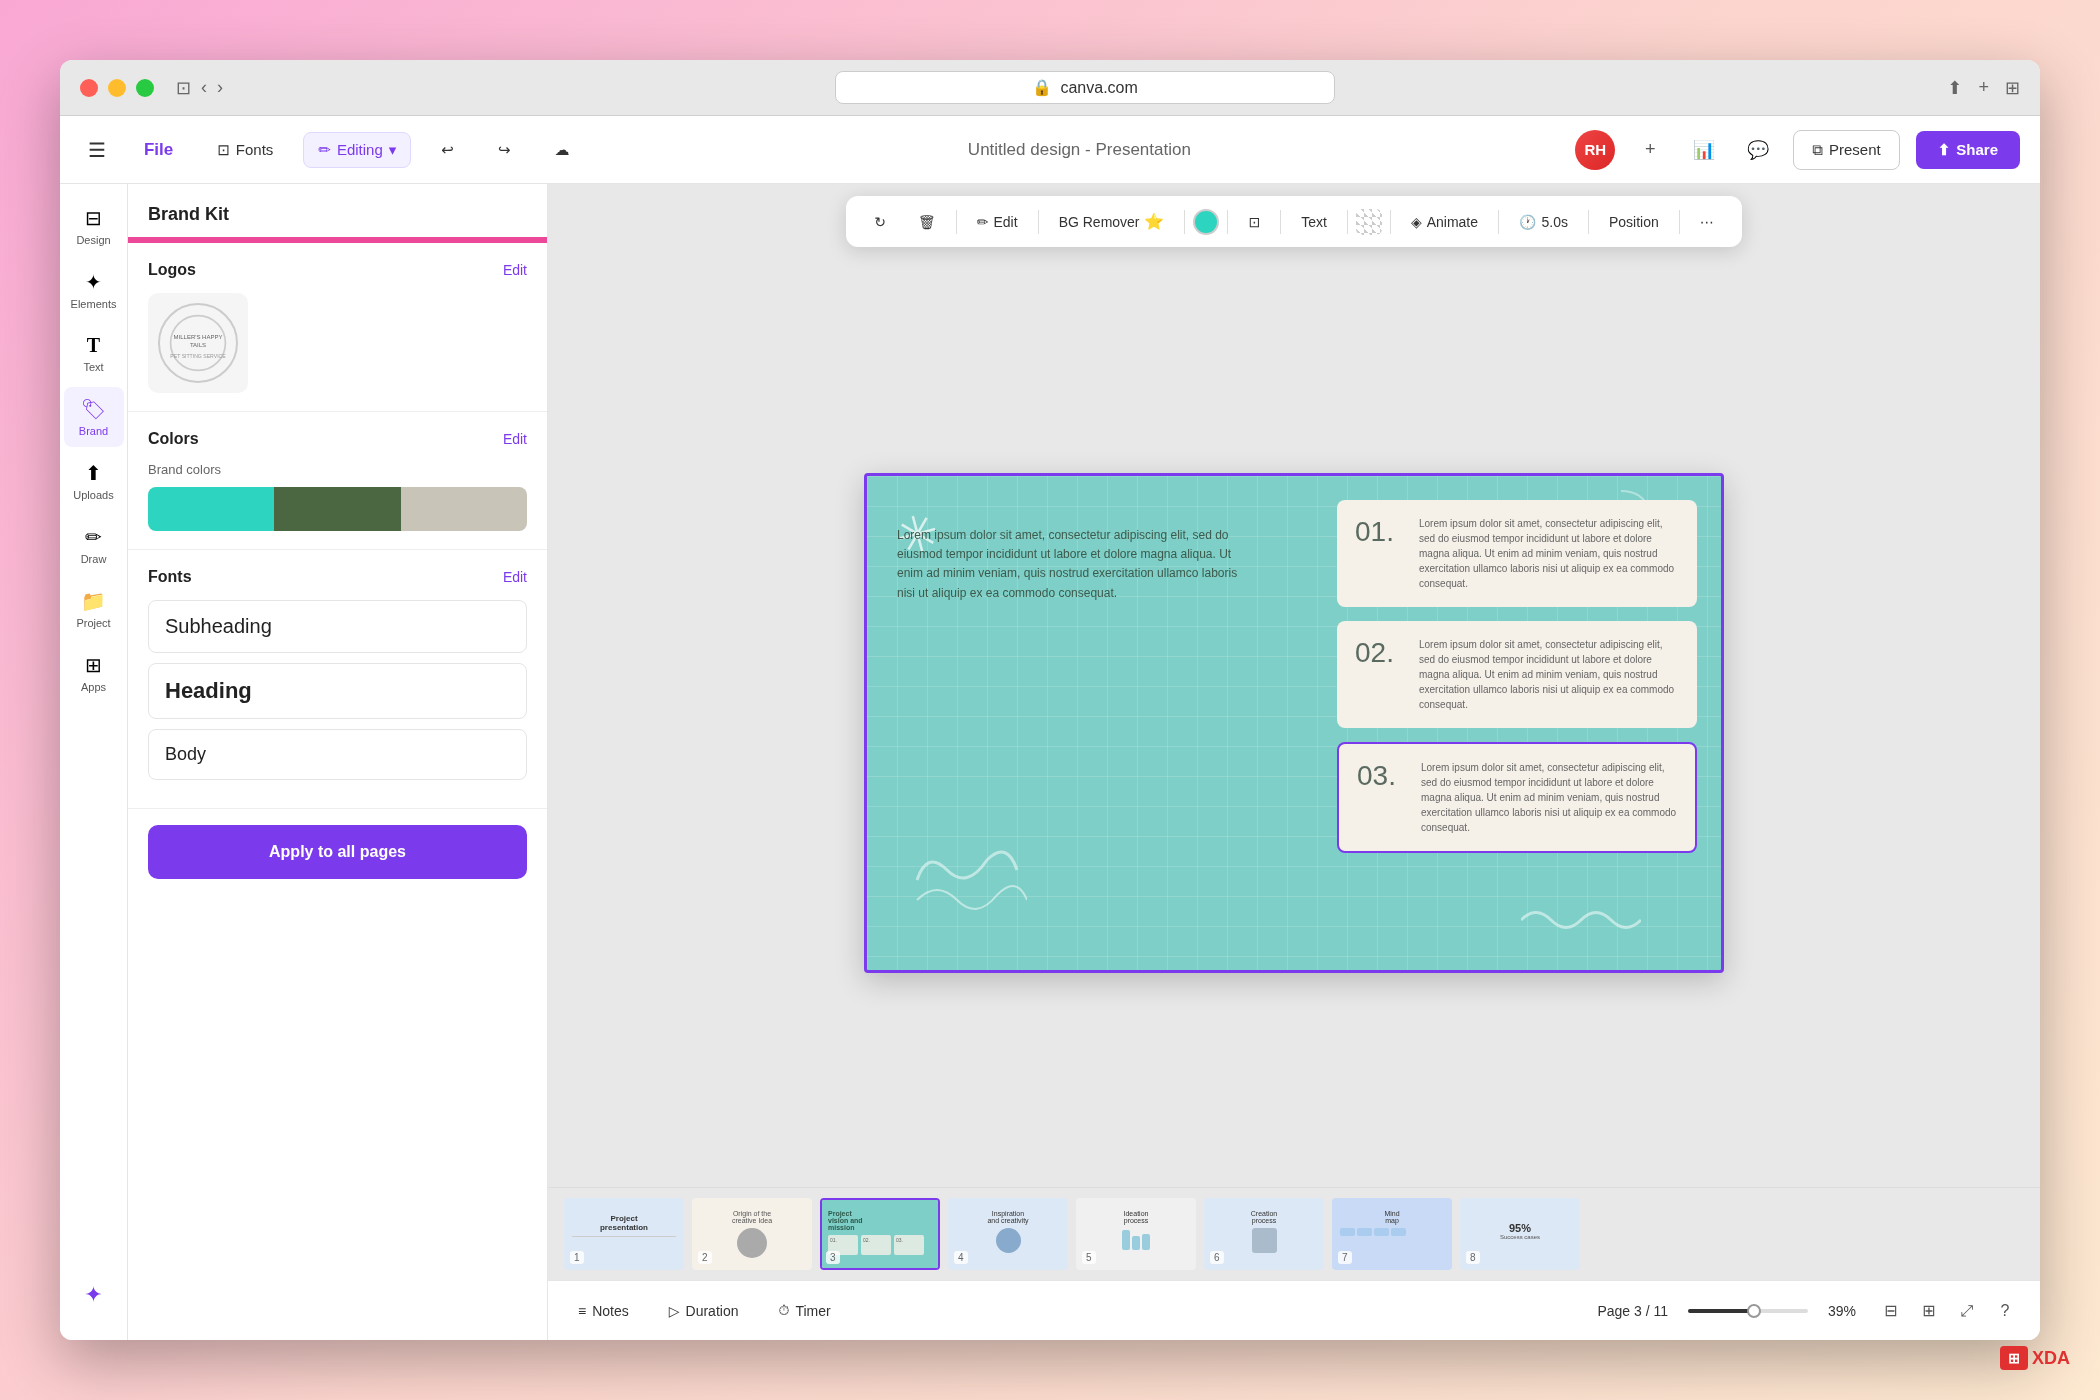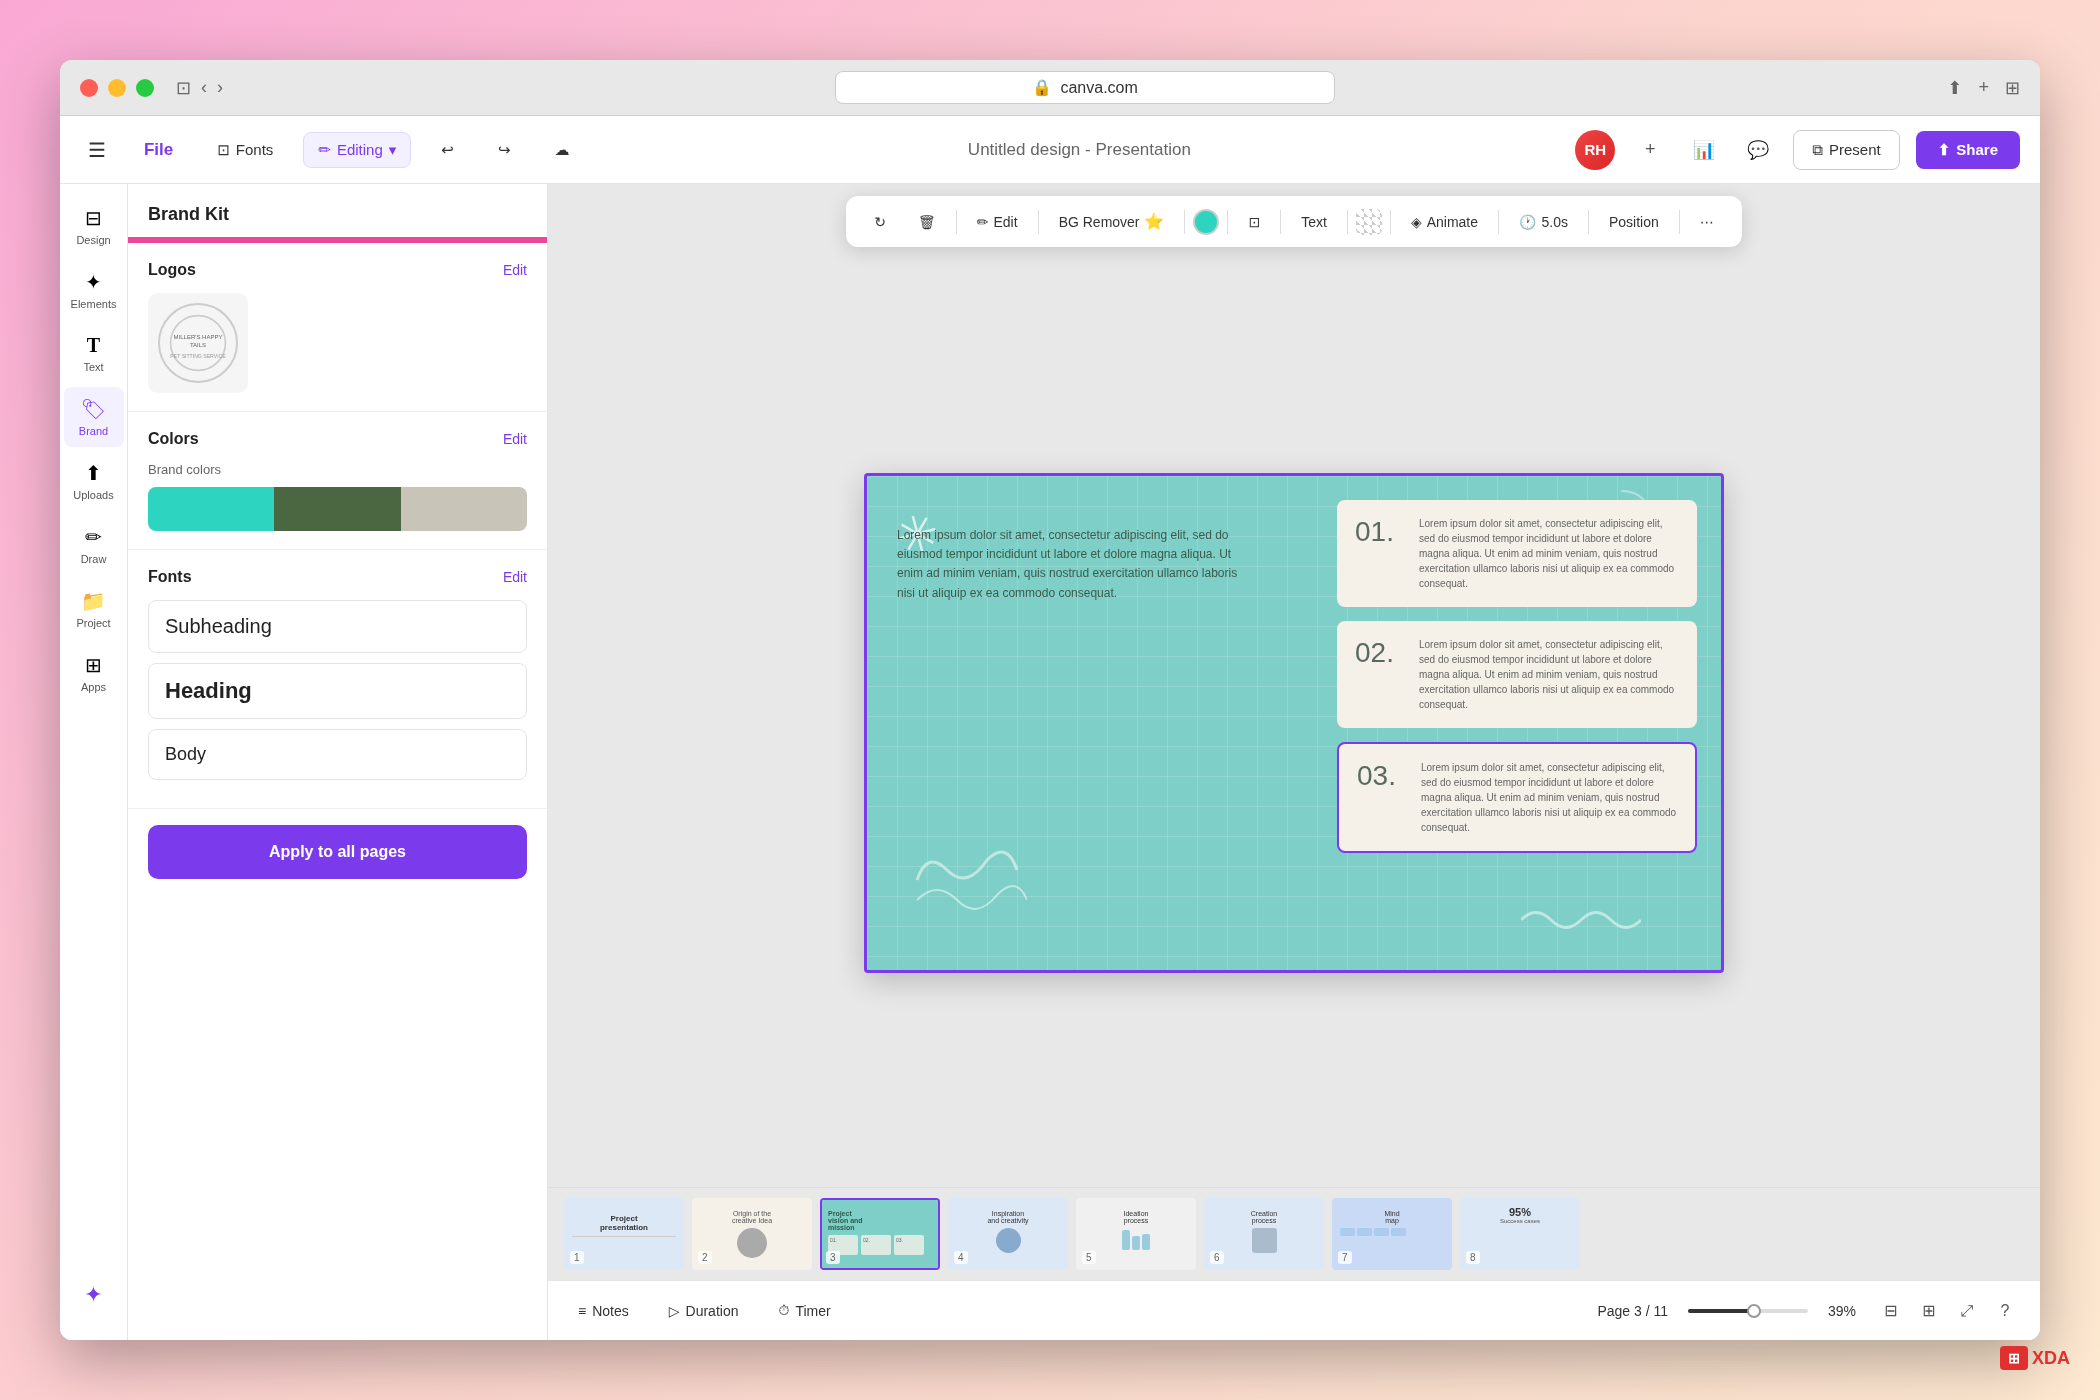--- a/index.html
+++ b/index.html
@@ -796,21 +796,21 @@
               <div style="width:15px;height:8px;background:#aaccee;border-radius:2px;"></div>
               <div style="width:15px;height:8px;background:#aaccee;border-radius:2px;"></div>
               <div style="width:15px;height:8px;background:#aaccee;border-radius:2px;"></div>
             </div>
           </div>
           <div class="thumb-number">7</div>
         </div>
 
         <div class="thumbnail thumb8">
           <div class="thumb-content" style="background:#dce8f5;height:100%;padding:6px;">
-            <div style="font-size:11px;font-weight:bold;color:#333;text-align:center;margin-top:0;">95%</div>
+            <div style="font-size:11px;font-weight:bold;color:#333;text-align:center;margin-top:16px;">95%</div>
             <div style="font-size:6px;color:#555;text-align:center;">Success cases</div>
           </div>
           <div class="thumb-number">8</div>
         </div>
 
       </div>
 
       <div class="bottom-bar">
         <button class="bottom-btn">
           <span>≡</span>

